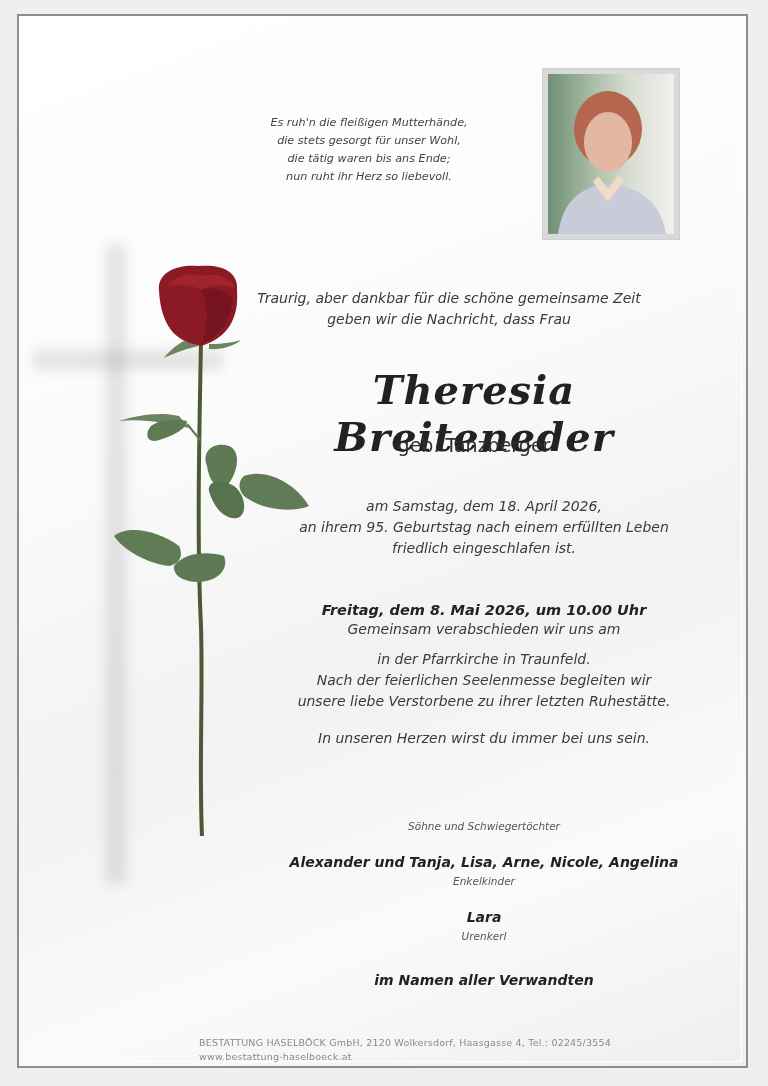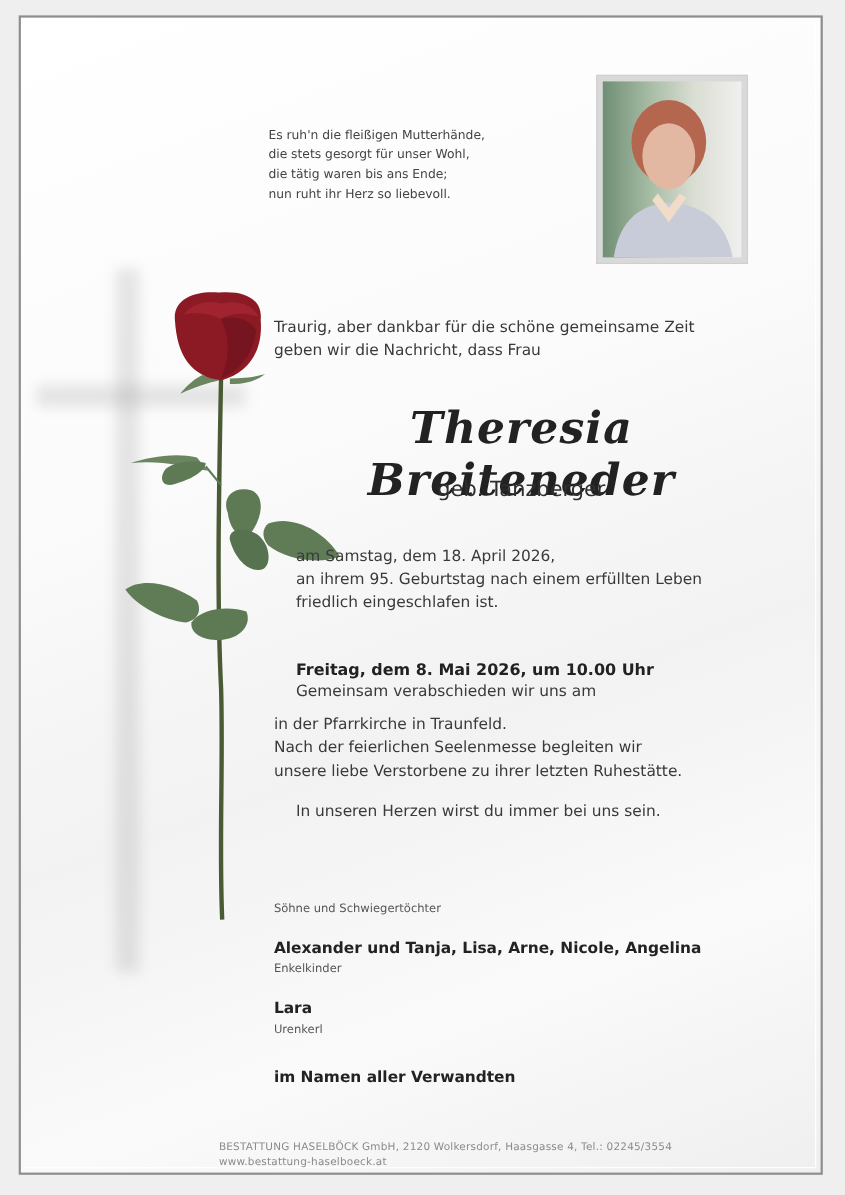--- a/index.html
+++ b/index.html
@@ -21,21 +21,21 @@
   }
   .cross-v {
     position: absolute; left: 86px; top: 228px; width: 22px; height: 640px;
     background: rgba(120,120,120,0.18); filter: blur(6px);
   }
   .cross-h {
     position: absolute; left: 14px; top: 334px; width: 190px; height: 20px;
     background: rgba(120,120,120,0.18); filter: blur(6px);
   }
   .rose { position: absolute; left: 70px; top: 230px; width: 220px; height: 600px; }
-  .c { position: absolute; text-align: left; color: #3a3a3a; }
+  .c { position: absolute; text-align: center; font-style: italic; color: #3a3a3a; }
   .poem { left: 225px; top: 98px; width: 250px; font-size: 11.2px; line-height: 18px; color: #444; }
   .photo {
     position: absolute; left: 523px; top: 52px; width: 138px; height: 172px;
     background: #d9d9d9; border: 1px solid #cfcfcf; box-sizing: border-box; padding: 5px;
   }
   .photo-inner {
     width: 100%; height: 100%; position: relative; overflow: hidden;
     background: linear-gradient(90deg, #6f8f74 0%, #a8bda6 35%, #d9ddd2 65%, #f0f0ee 100%);
   }
   .intro { left: 230px; top: 272px; width: 400px; font-size: 14px; line-height: 21px; }

